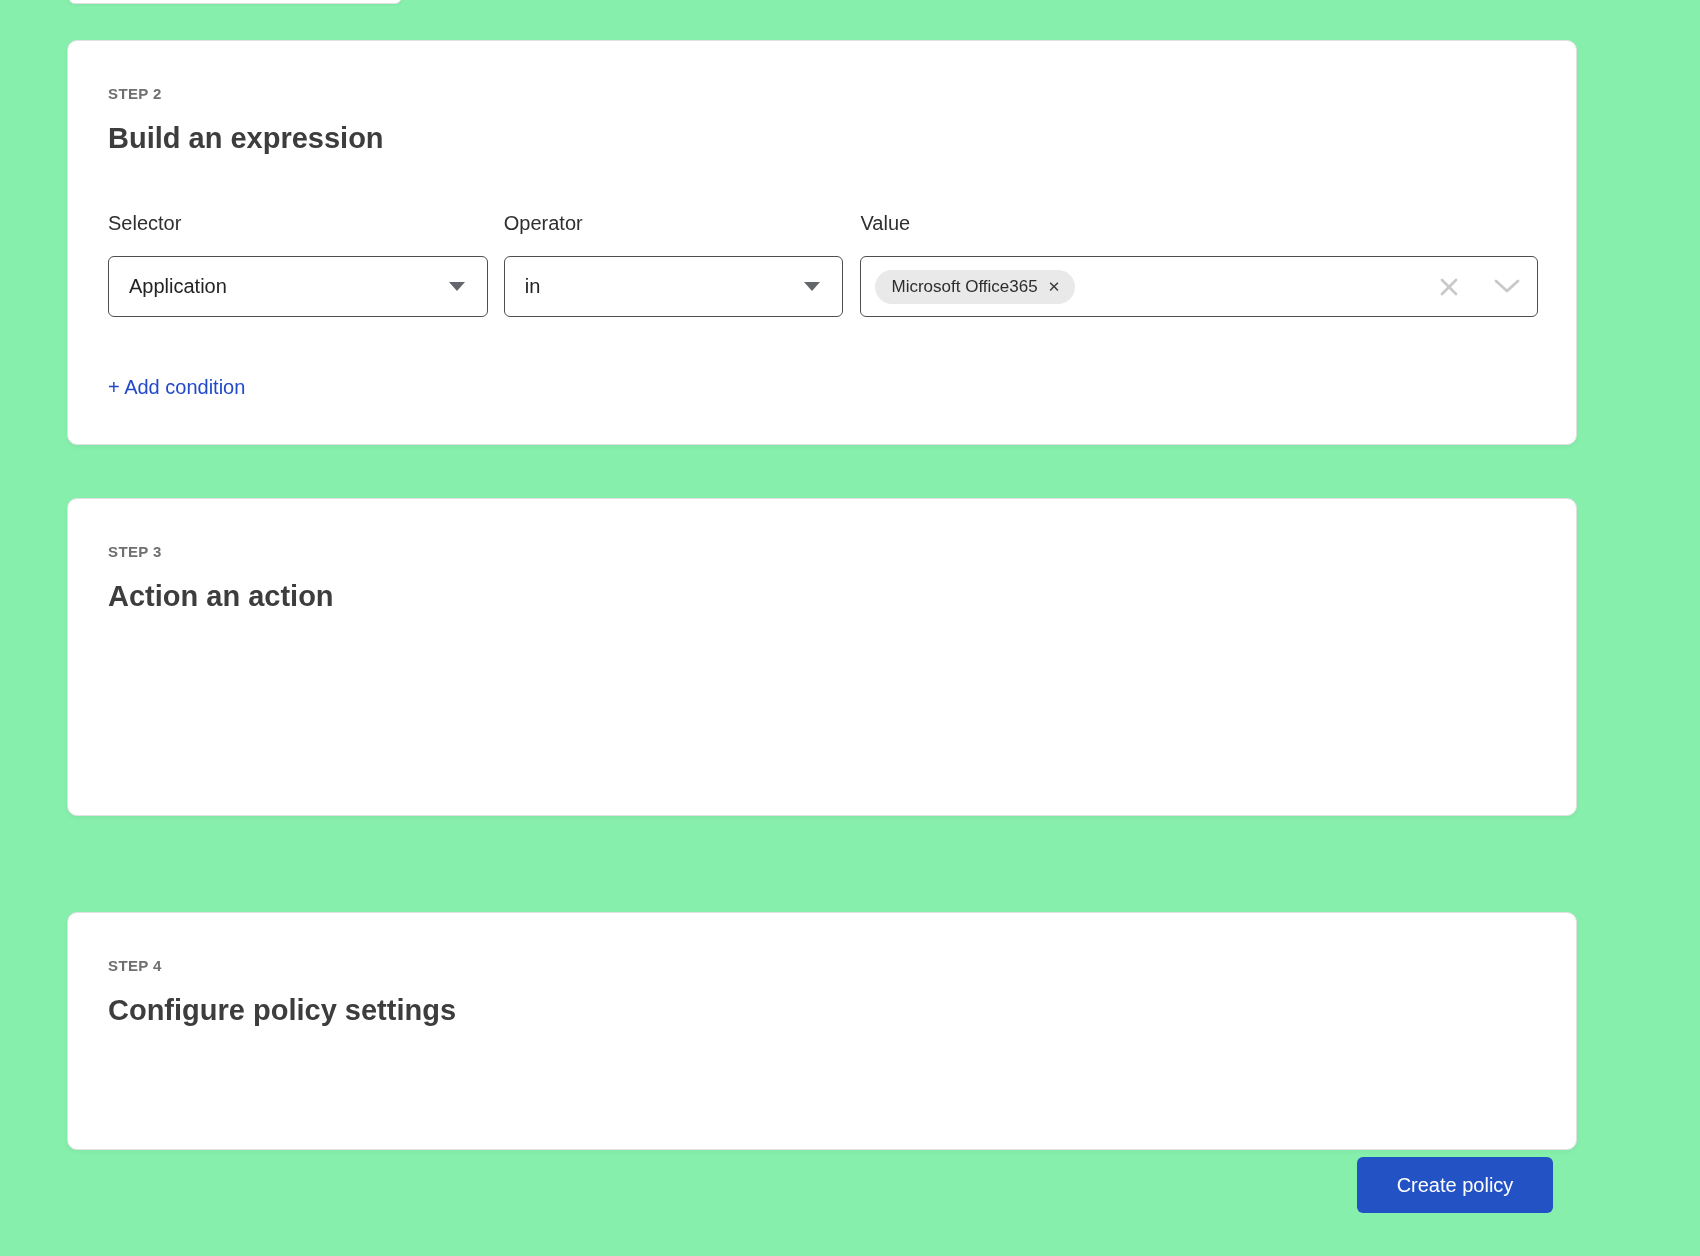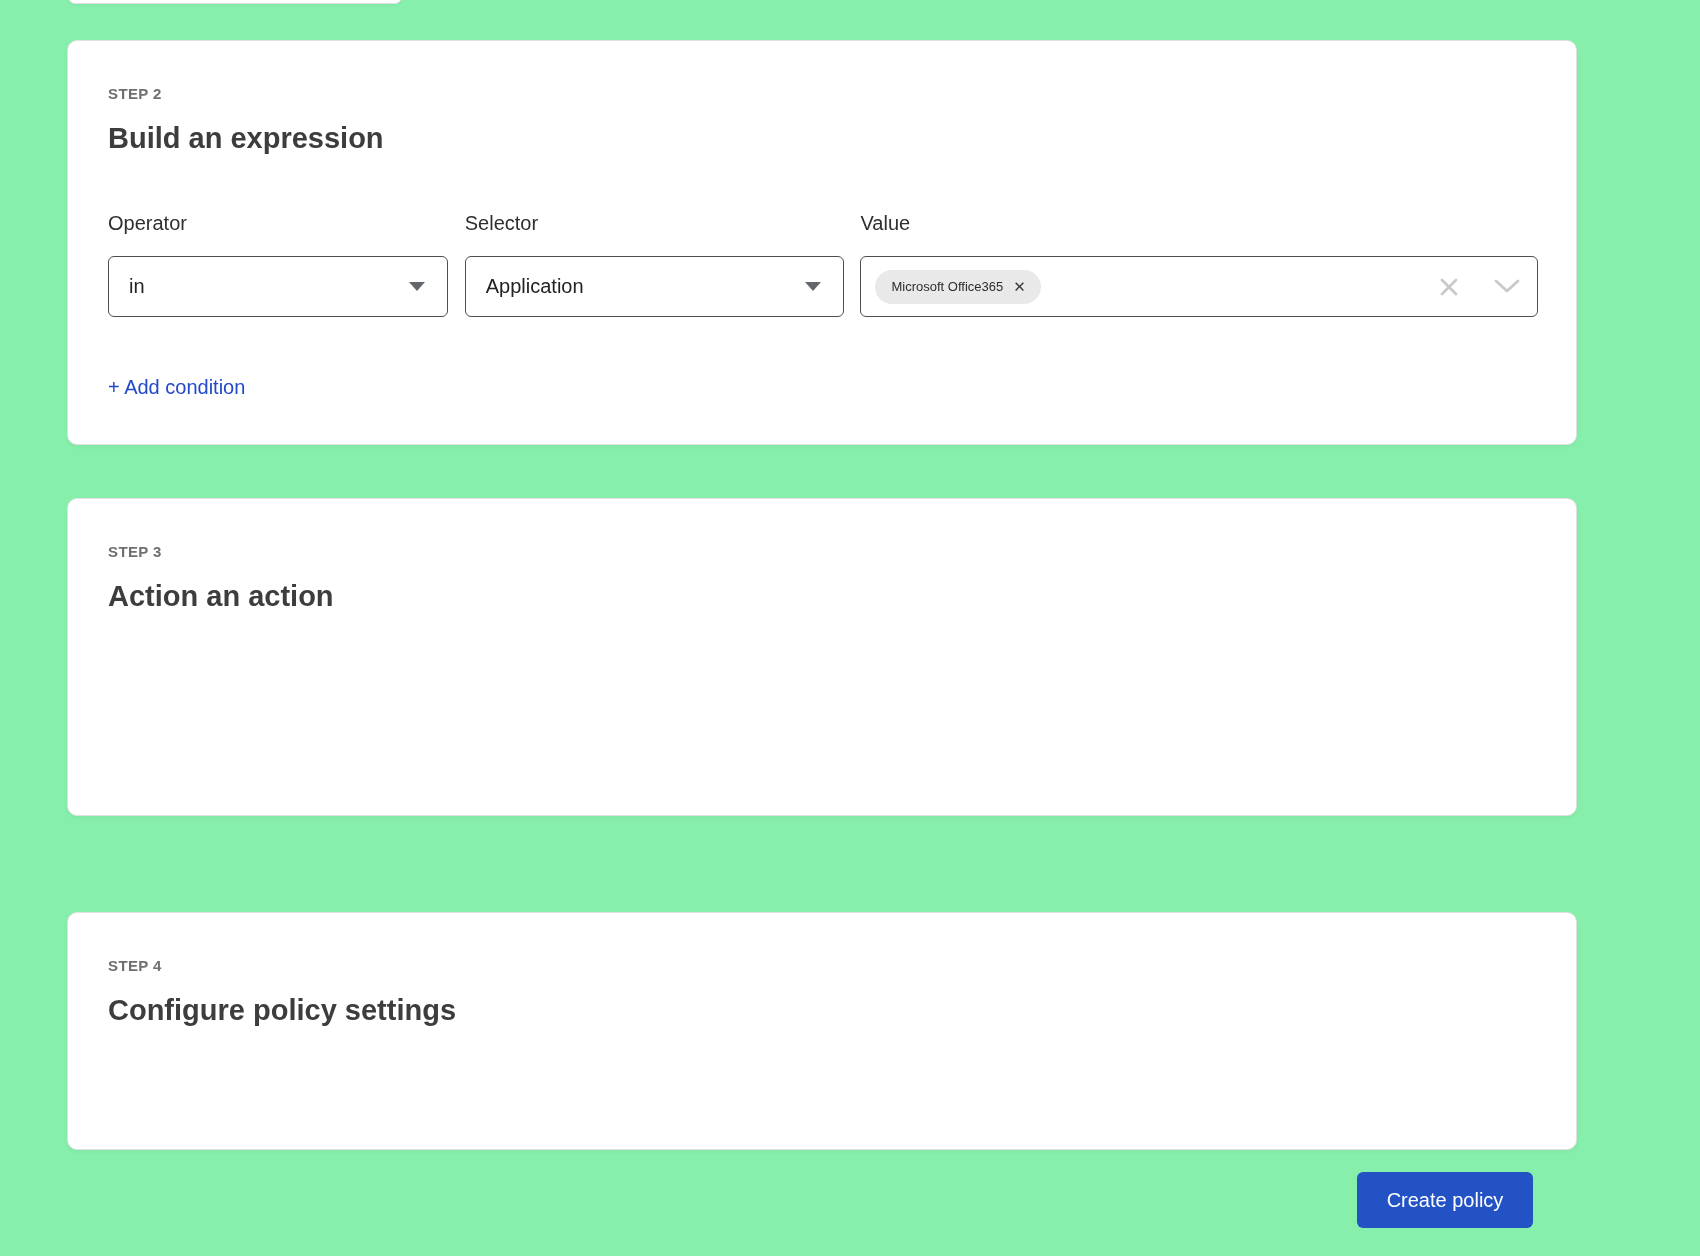--- a/index.html
+++ b/index.html
@@ -103,21 +103,21 @@
     cursor: text;
   }
   .tag {
     height: 34px;
     background: #e9e9e9;
     border-radius: 17px;
     display: inline-flex;
     align-items: center;
     padding: 0 15px 0 16px;
   }
-  .tag-text { font-size: 13px; color: #2d2d2d; }
+  .tag-text { font-size: 17px; color: #2d2d2d; }
   .tag-x {
     margin-left: 10px;
     font-size: 15px;
     font-weight: bold;
     color: #3a3a3a;
     line-height: 1;
     cursor: pointer;
   }
   .value-right {
     display: flex;
@@ -138,56 +138,55 @@
   .note {
     margin-top: 57px;
     font-size: 21px;
     line-height: 23px;
     color: #3d3d3d;
   }
   .create-policy {
     position: absolute;
     top: 1157px;
     left: 1357px;
-    width: 176px;
+    width: 196px;
     height: 56px;
     background: #2352c4;
     color: #ffffff;
     font-family: "Liberation Sans", "DejaVu Sans", sans-serif;
     font-size: 20px;
     border: none;
     border-radius: 6px;
     cursor: pointer;
-    margin-top: 15px;
   }
 </style>
 </head>
 <body>
 
 <div class="page">
 
   <div class="card-sliver"></div>
 
   <section class="card card-step2">
     <div class="step-label">STEP 2</div>
     <h2 class="card-title">Build an expression</h2>
 
     <div class="fields-row">
+      <div class="field field-selector">
+        <div class="field-label">Selector</div>
+        <div class="select-box">
+          <span class="select-value">Application</span>
+          <span class="triangle-down"></span>
+        </div>
+      </div>
+
       <div class="field field-operator">
         <div class="field-label">Operator</div>
         <div class="select-box">
           <span class="select-value">in</span>
-          <span class="triangle-down"></span>
-        </div>
-      </div>
-
-      <div class="field field-selector">
-        <div class="field-label">Selector</div>
-        <div class="select-box">
-          <span class="select-value">Application</span>
           <span class="triangle-down"></span>
         </div>
       </div>
 
       <div class="field field-value">
         <div class="field-label">Value</div>
         <div class="value-box">
           <span class="tag">
             <span class="tag-text">Microsoft Office365</span>
             <span class="tag-x">✕</span>

